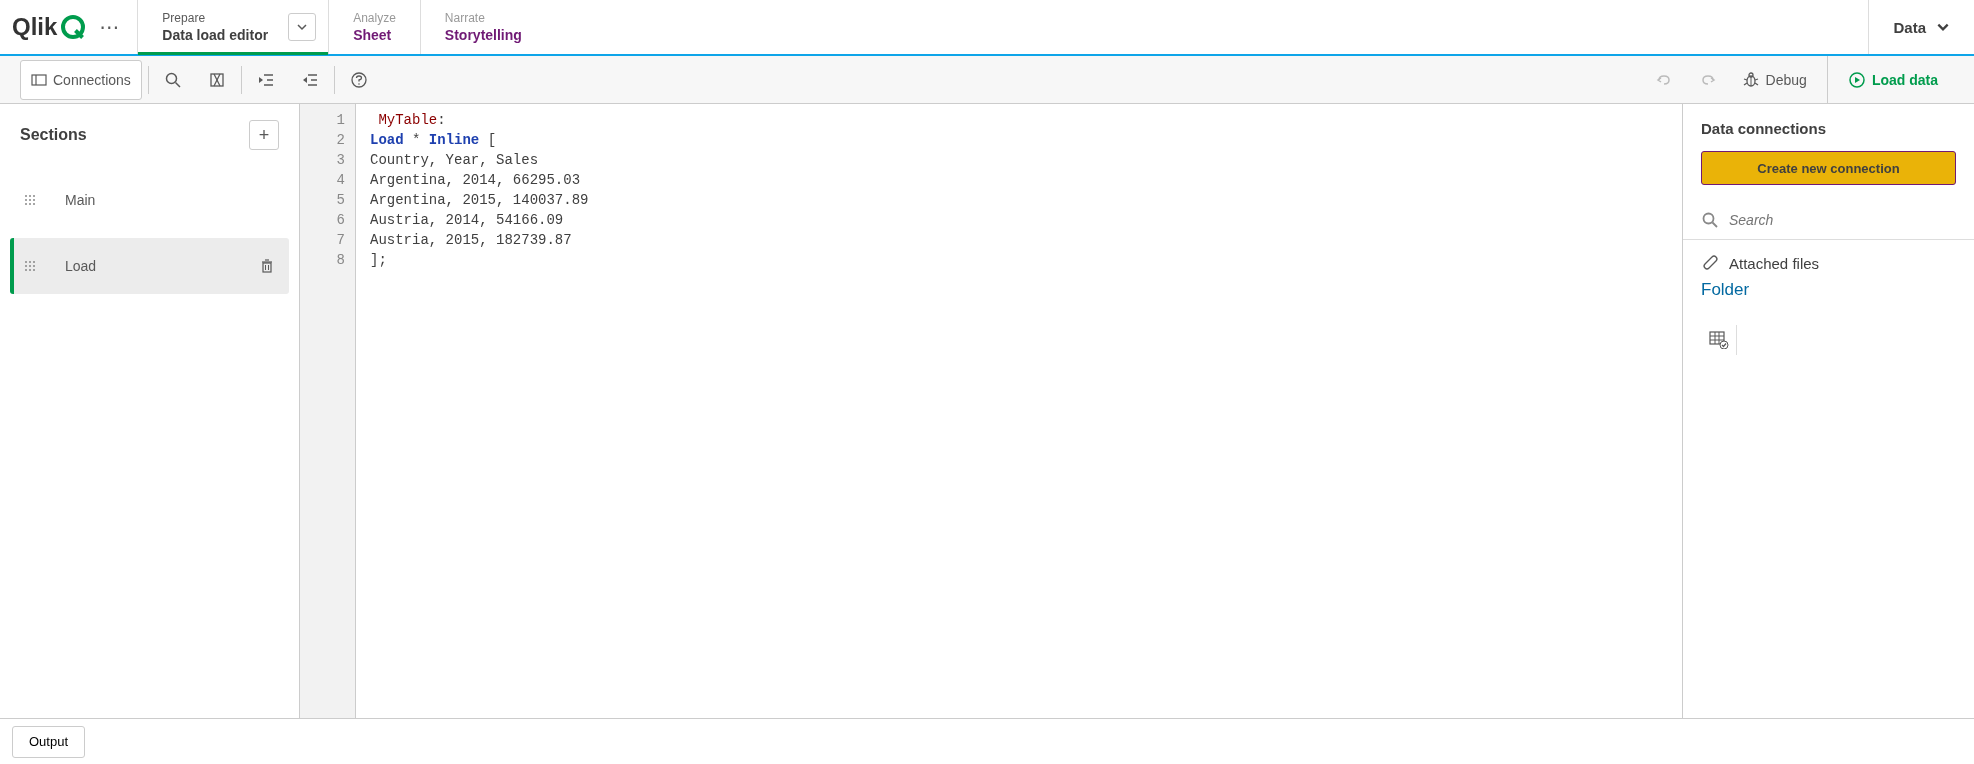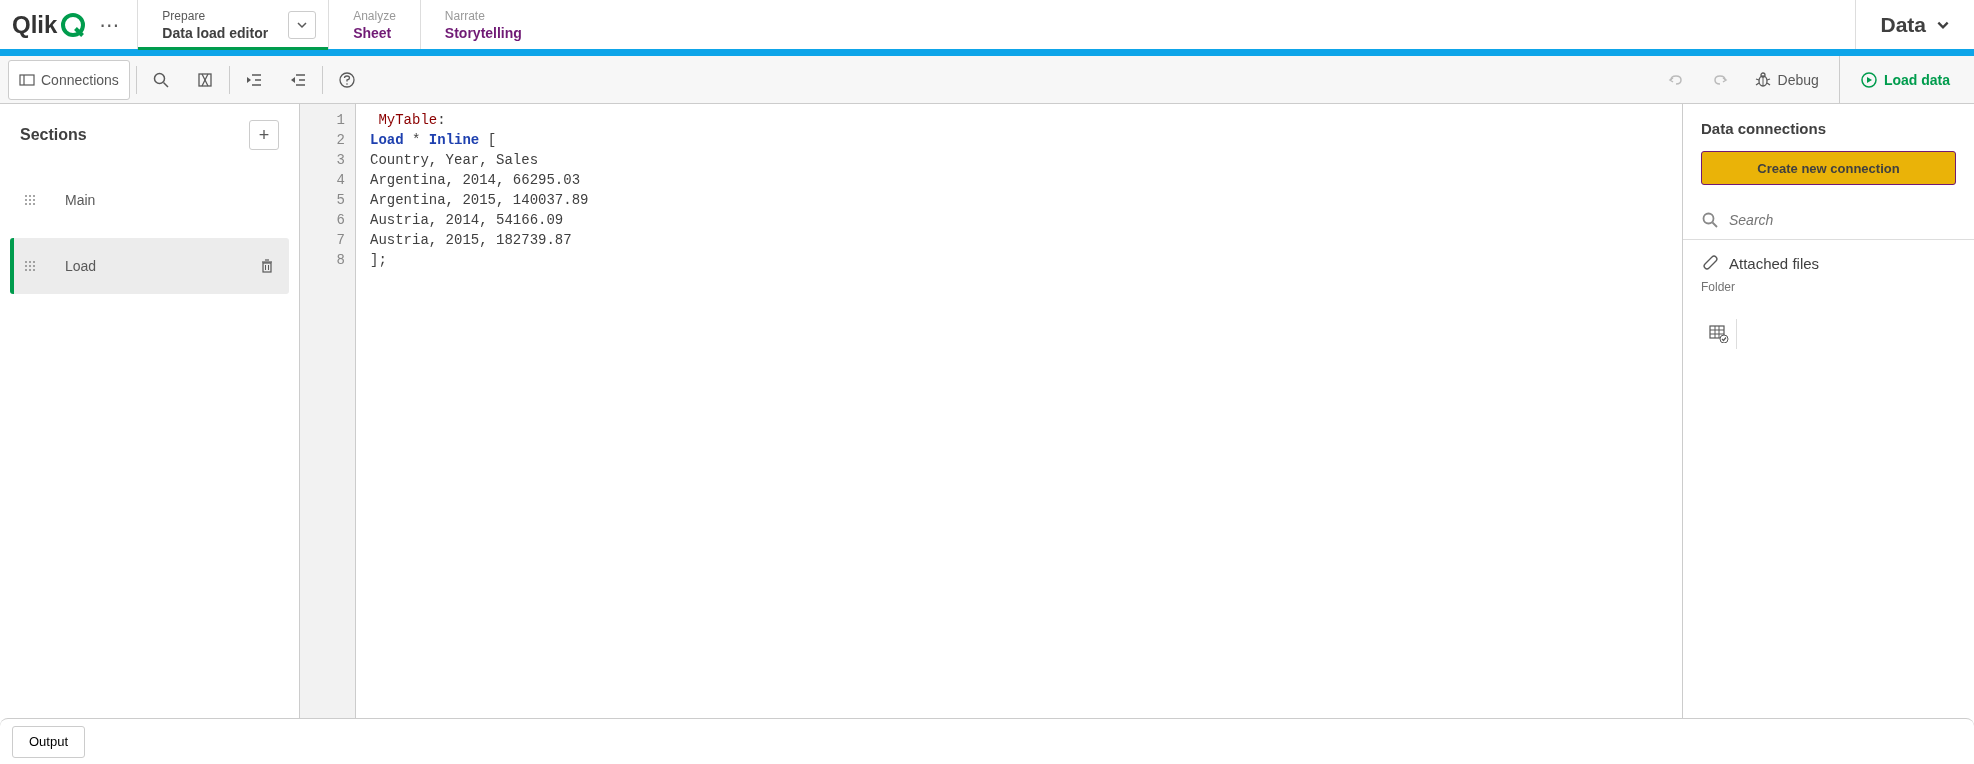--- a/index.html
+++ b/index.html
@@ -1,33 +1,33 @@
 <!DOCTYPE html>
 <html><head>
 <meta charset="utf-8">
 <style>
   * { box-sizing: border-box; margin: 0; padding: 0; }
   body { font-family: -apple-system, BlinkMacSystemFont, "Segoe UI", Arial, sans-serif; font-size: 13px; color: #404040; background: #fff; }
-  .top-bar { display: flex; align-items: stretch; height: 56px; border-bottom: 7px solid #0ea5e9; }
+  .top-bar { display: flex; align-items: stretch; height: 56px; border-bottom: 2px solid #0ea5e9; }
   .logo-area { display: flex; align-items: center; padding: 0 12px; gap: 8px; }
   .logo { font-weight: 700; font-size: 24px; color: #333; display: flex; align-items: center; gap: 4px; }
   .logo-q { width: 24px; height: 24px; border: 4px solid #009c4d; border-radius: 50%; position: relative; display: inline-block; }
   .logo-q::after { content: ''; position: absolute; width: 10px; height: 4px; background: #009c4d; bottom: -1px; right: -3px; transform: rotate(45deg); }
   .more-icon { width: 32px; height: 32px; display: flex; align-items: center; justify-content: center; cursor: pointer; font-size: 20px; color: #595959; }
   .nav-tabs { display: flex; flex: 1; }
   .nav-tab { padding: 8px 24px; border-left: 1px solid #ddd; display: flex; flex-direction: column; justify-content: center; position: relative; cursor: pointer; }
   .nav-tab.active::after { content: ''; position: absolute; bottom: -1px; left: 0; right: 0; height: 3px; background: #009c4d; }
   .nav-tab .tab-label { font-size: 12px; color: #999; }
   .nav-tab.active .tab-label { color: #595959; }
   .nav-tab .tab-sub { font-size: 14px; color: #701a75; margin-top: 2px; font-weight: 600; }
   .nav-tab.active .tab-sub { color: #404040; }
   .nav-tab.has-dropdown { padding-right: 60px; }
   .tab-dropdown { position: absolute; right: 12px; top: 50%; transform: translateY(-50%); width: 28px; height: 28px; border: 1px solid #ccc; border-radius: 3px; display: flex; align-items: center; justify-content: center; }
-  .app-dropdown { display: flex; align-items: center; padding: 0 24px; font-size: 21px; font-weight: 600; gap: 10px; cursor: pointer; border-left: 1px solid #ddd; }
-  .toolbar { display: flex; align-items: center; height: 48px; background: #f7f7f7; border-bottom: 1px solid #ccc; padding: 0 4px; }
+  .app-dropdown { display: flex; align-items: center; padding: 0 24px; font-size: 15px; font-weight: 600; gap: 10px; cursor: pointer; border-left: 1px solid #ddd; }
+  .toolbar { display: flex; align-items: center; height: 48px; background: #f7f7f7; border-bottom: 1px solid #ccc; padding: 0 16px; }
   .toolbar-btn { height: 40px; padding: 0 12px; display: flex; align-items: center; justify-content: center; gap: 6px; cursor: pointer; color: #595959; font-size: 14px; border-radius: 3px; }
   .toolbar-btn.icon-only { width: 44px; padding: 0; }
   .connections-btn { border: 1px solid #ccc; border-radius: 3px; background: #fff; margin: 0 4px; padding: 0 10px; }
   .toolbar-sep { width: 1px; height: 28px; background: #ccc; margin: 0 2px; }
   .toolbar-spacer { flex: 1; }
   .load-btn { color: #009c4d; border-left: 1px solid #ccc; border-radius: 0; height: 48px; padding: 0 20px; font-weight: 600; margin-left: 8px; }
   .disabled { color: #bbb; cursor: default; }
   .main { display: flex; height: calc(100vh - 56px - 48px - 46px); }
   .left-panel { width: 300px; border-right: 1px solid #ccc; padding: 16px 10px; }
   .sections-header { display: flex; align-items: center; justify-content: space-between; padding: 0 10px 12px; }
@@ -48,23 +48,23 @@
   .kw-load { color: #1e40af; font-weight: 600; }
   .kw-inline { color: #1e40af; font-weight: 600; }
   .right-panel { width: 292px; border-left: 1px solid #ccc; display: flex; flex-direction: column; }
   .right-section { padding: 16px 18px; }
   .right-section h3 { font-size: 15px; font-weight: 600; color: #404040; margin-bottom: 14px; }
   .create-conn-btn { width: 100%; height: 34px; border: 1px solid #701a75; border-radius: 3px; background: #eab308; font-size: 13px; font-weight: 600; color: #404040; cursor: pointer; }
   .search-row { display: flex; align-items: center; gap: 10px; padding: 10px 18px; }
   .search-row input { border: none; outline: none; flex: 1; font-size: 14px; font-style: italic; color: #888; }
   .attached-section { border-top: 1px solid #ddd; padding: 14px 18px; }
   .attached-header { display: flex; align-items: center; gap: 10px; font-size: 15px; font-weight: 400; margin-bottom: 8px; }
-  .folder-label { font-size: 12px; color: #737373; margin-bottom: 25px; }
+  .folder-label { font-size: 17px; color: #0369a1; margin-bottom: 25px; }
   .folder-icon-btn { width: 36px; height: 30px; display: flex; align-items: center; justify-content: center; border-right: 1px solid #ddd; cursor: pointer; }
-  .status-bar { height: 46px; border-top: 1px solid #ccc; display: flex; align-items: center; padding: 0 12px; background: #fff; border-radius: 8px; }
+  .status-bar { height: 46px; border-top: 1px solid #ccc; display: flex; align-items: center; padding: 0 12px; background: #fff; }
   .output-btn { height: 32px; padding: 0 16px; border: 1px solid #ccc; border-radius: 3px; background: #fff; font-size: 13px; cursor: pointer; }
   svg { display: block; }
 </style>
 </head>
 <body>
 
 <div class="top-bar">
   <div class="logo-area">
     <span class="logo">
       <span>Qlik</span>

